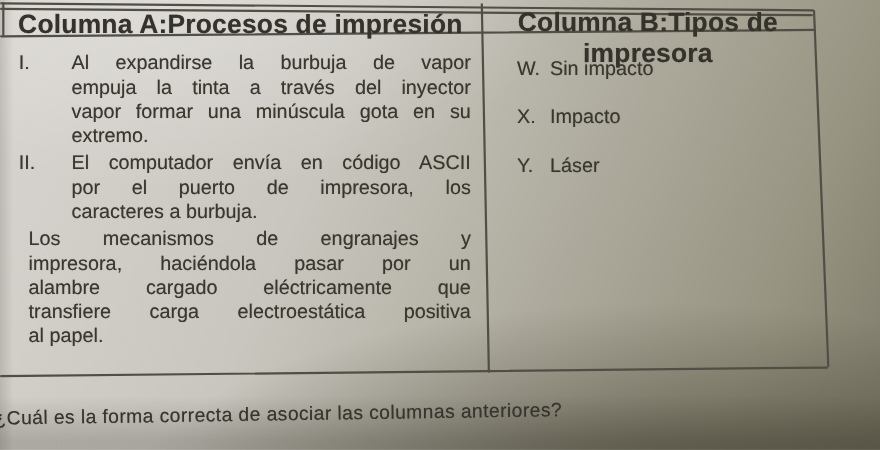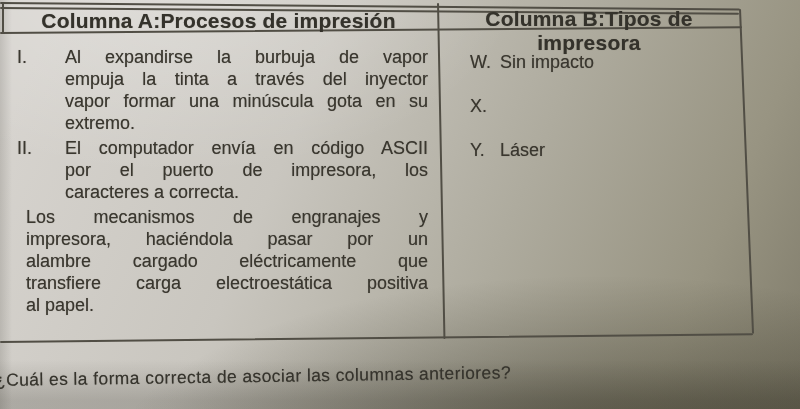--- a/index.html
+++ b/index.html
@@ -23,21 +23,21 @@
   #ln-top1  { left: 0;     top: 2px;    width: 740px;  height: 2px;   transform-origin: 0 50%;  transform: rotate(0.5deg); }
   #ln-top2  { left: 0;     top: 7px;    width: 739px;  height: 1.6px; transform-origin: 0 50%;  transform: rotate(0.45deg); }
   #ln-hdr   { left: 0;     top: 31.5px; width: 742px;  height: 1.7px; transform-origin: 0 50%;  transform: rotate(-0.45deg); }
   #ln-left  { left: 2px;   top: 2px;    width: 1.8px;  height: 31px; }
   #ln-div   { left: 437px; top: 3px;    width: 1.7px;  height: 336px; transform-origin: 50% 0;  transform: rotate(-1.1deg); }
   #ln-right { left: 739px; top: 9px;    width: 1.7px;  height: 325px; transform-origin: 50% 0;  transform: rotate(-2.3deg); }
   #ln-bot   { left: 0;     top: 341px;  width: 753px;  height: 1.7px; transform-origin: 0 50%;  transform: rotate(-0.6deg); }
 
   .soft { text-shadow: 0 0 0.7px rgba(56,54,46,0.55); }
 
-  .hdr { position: absolute; font-weight: bold; font-size: 21px; color: #34322b; text-align: center; letter-spacing: 0.2px; }
+  .hdr { position: absolute; font-weight: bold; font-size: 24px; color: #34322b; text-align: center; letter-spacing: 0.2px; }
   #hdrA { left: 0;     top: 9px; width: 437px; }
   #hdrB { left: 437px; top: 7px; width: 304px; }
 
   .colA { position: absolute; left: 13px; top: 46px; width: 415px; font-size: 18px; line-height: 22px; color: #3a372f; }
   .itemA { display: flex; margin-bottom: 3px; }
   .num   { flex: 0 0 39px; padding-left: 4px; }
   .atext { flex: 1; min-width: 0; }
   .jline { text-align: justify; text-align-last: justify; margin-left: 13px; }
   .jline.last { text-align-last: left; }
 
@@ -75,41 +75,42 @@
           <div class="jline">empuja la tinta a través del inyector</div>
           <div class="jline">vapor formar una minúscula gota en su</div>
           <div class="jline last">extremo.</div>
         </div>
     </div>
     <div class="itemA">
       <div class="num">II.</div>
       <div class="atext">
           <div class="jline">El computador envía en código ASCII</div>
           <div class="jline">por el puerto de impresora, los</div>
-          <div class="jline last">caracteres a correcta.</div>
+          <div class="jline last">caracteres a burbuja.</div>
         </div>
     </div>
     <div class="itemA">
       <div class="atext">
           <div class="jline">Los mecanismos de engranajes y</div>
           <div class="jline">impresora, haciéndola pasar por un</div>
           <div class="jline">alambre cargado eléctricamente que</div>
           <div class="jline">transfiere carga electroestática positiva</div>
           <div class="jline last">al papel.</div>
         </div>
     </div>
   </div>
 
   <div class="colB soft">
     <div class="itemB">
       <span class="blet">W.</span>
       <span class="btxt">Sin impacto</span>
     </div>
     <div class="itemB">
       <span class="blet">X.</span>
+      <span class="btxt">Impacto</span>
     </div>
     <div class="itemB">
       <span class="blet">Y.</span>
       <span class="btxt">Láser</span>
     </div>
   </div>
 </div>
 
 <div class="soft" id="question">¿Cuál es la forma correcta de asociar las columnas anteriores?</div>
 

